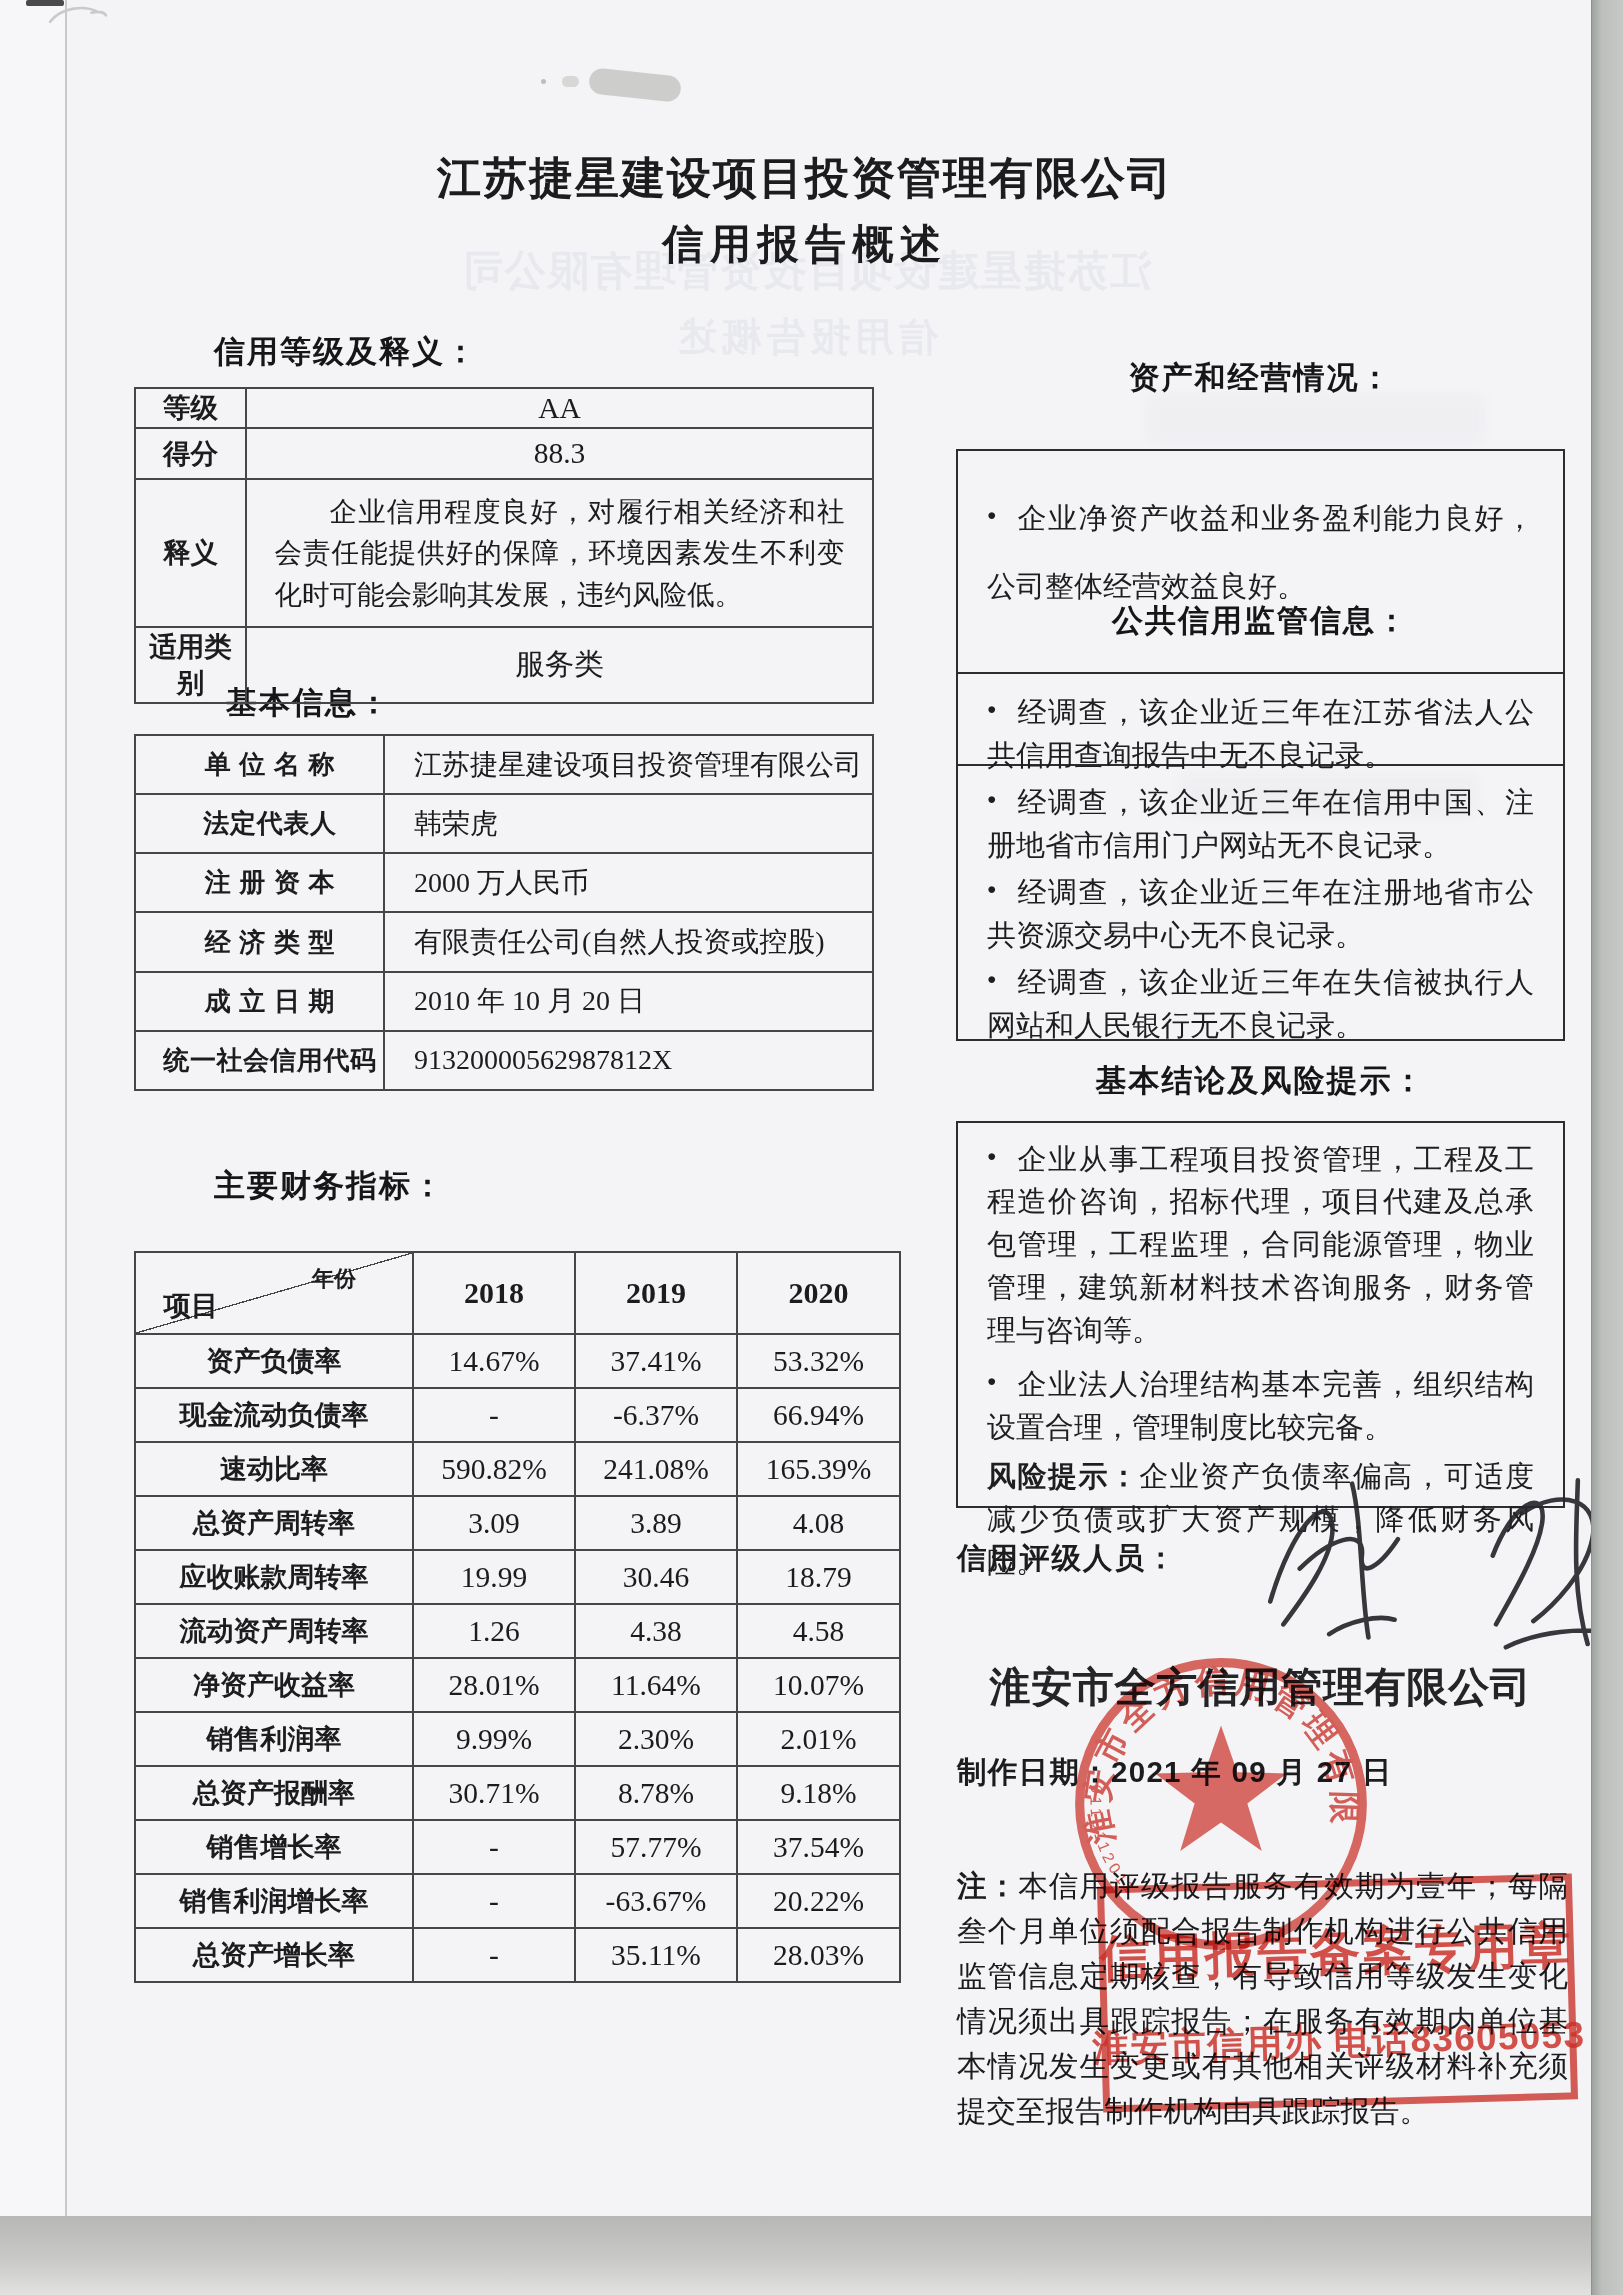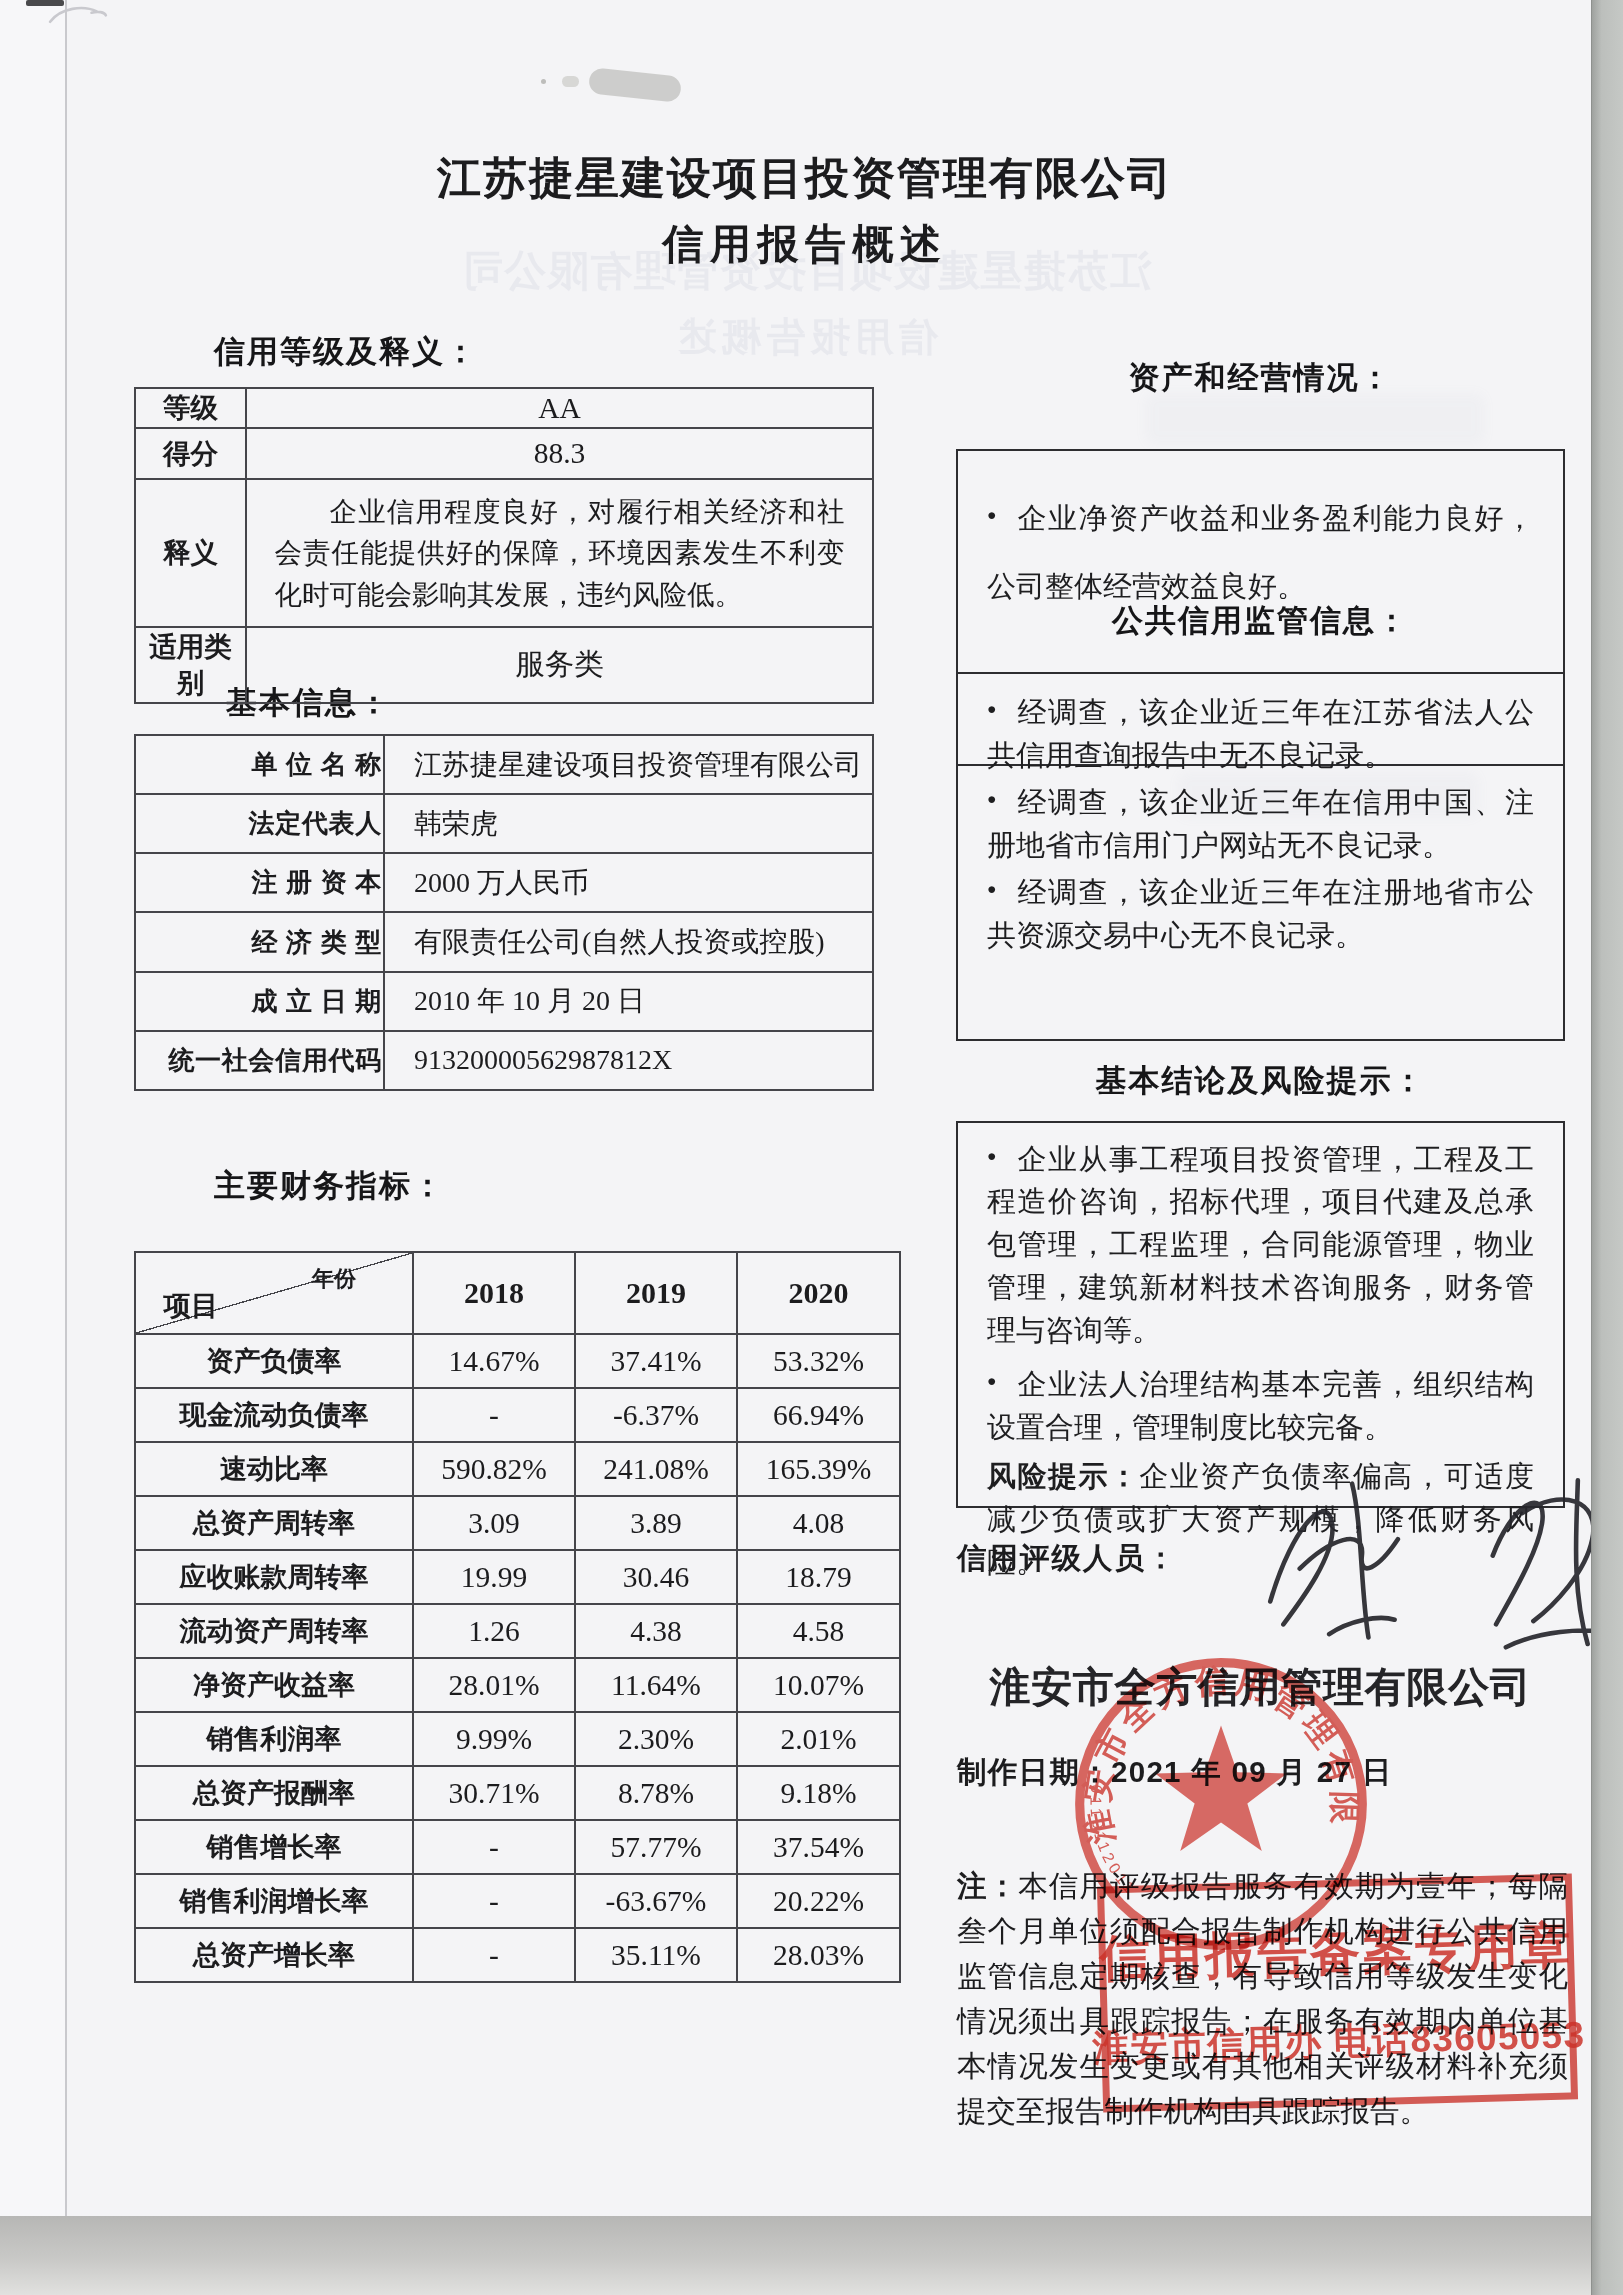--- a/index.html
+++ b/index.html
@@ -48,21 +48,21 @@
   .t-rating{top:387px;width:740px;height:272px;}
   .t-rating .lbl{text-align:center;font-family:"Liberation Sans",sans-serif;font-weight:bold;font-size:27.5px;}
   .t-rating .val{text-align:center;font-size:29.5px;}
   .t-rating tr:nth-child(1){height:40px;}
   .t-rating tr:nth-child(2){height:51px;margin-top:20px;}
   .t-rating tr:nth-child(3){height:119px;}
   .t-rating tr:nth-child(3) .val{text-align:justify;padding:10.5px 27.5px;text-indent:55px;
                                  font-size:27.5px;line-height:1.52;}
   .t-basic{top:734px;width:740px;height:357px;}
   .t-basic tr{height:51px;}
-  .t-basic .lbl{text-align:right;padding-left:22px;font-family:"Liberation Sans",sans-serif;
+  .t-basic .lbl{text-align:center;padding-left:22px;font-family:"Liberation Sans",sans-serif;
                 font-weight:bold;font-size:26px;letter-spacing:0.7px;margin-left:16px;}
   .t-basic .val{text-align:left;padding-left:29px;font-size:28px;}
   .t-fin{top:1251px;width:766px;height:727px;}
   .t-fin thead tr{height:82px;}
   .t-fin tbody tr{height:54px;}
   .t-fin .lbl{text-align:center;font-family:"Liberation Sans",sans-serif;font-weight:bold;font-size:27px;}
   .t-fin .val{text-align:center;font-size:29.5px;}
   .t-fin .yr{text-align:center;font-size:30px;font-weight:bold;}
   .corner{position:relative;
           background:linear-gradient(to bottom right,transparent 49.6%,#45454a 49.6%,#45454a 50.45%,transparent 50.45%);}
@@ -297,20 +297,21 @@
   <div class="rbox box1">
     <div>
         <p class="bullet"><span class="dot">●</span><span class="btext">企业净资产收益和业务盈利能力良好，公司整体经营效益良好。</span></p>
       </div>
   </div>
   <div class="rbox box2">
     <div>
         <p class="bullet"><span class="dot">●</span><span class="btext">经调查，该企业近三年在江苏省法人公共信用查询报告中无不良记录。</span></p>
         <p class="bullet"><span class="dot">●</span><span class="btext">经调查，该企业近三年在信用中国、注册地省市信用门户网站无不良记录。</span></p>
         <p class="bullet"><span class="dot">●</span><span class="btext">经调查，该企业近三年在注册地省市公共资源交易中心无不良记录。</span></p>
+        <p class="bullet"><span class="dot">●</span><span class="btext">经调查，该企业近三年在失信被执行人网站和人民银行无不良记录。</span></p>
       </div>
   </div>
   <div class="rbox box3">
     <div>
         <p class="bullet"><span class="dot">●</span><span class="btext">企业从事工程项目投资管理，工程及工程造价咨询，招标代理，项目代建及总承包管理，工程监理，合同能源管理，物业管理，建筑新材料技术咨询服务，财务管理与咨询等。</span></p>
         <p class="bullet"><span class="dot">●</span><span class="btext">企业法人治理结构基本完善，组织结构设置合理，管理制度比较完备。</span></p>
       </div>
     <p class="risk"><b>风险提示：</b><span>企业资产负债率偏高，可适度减少负债或扩大资产规模，降低财务风险。</span></p>
   </div>
 

